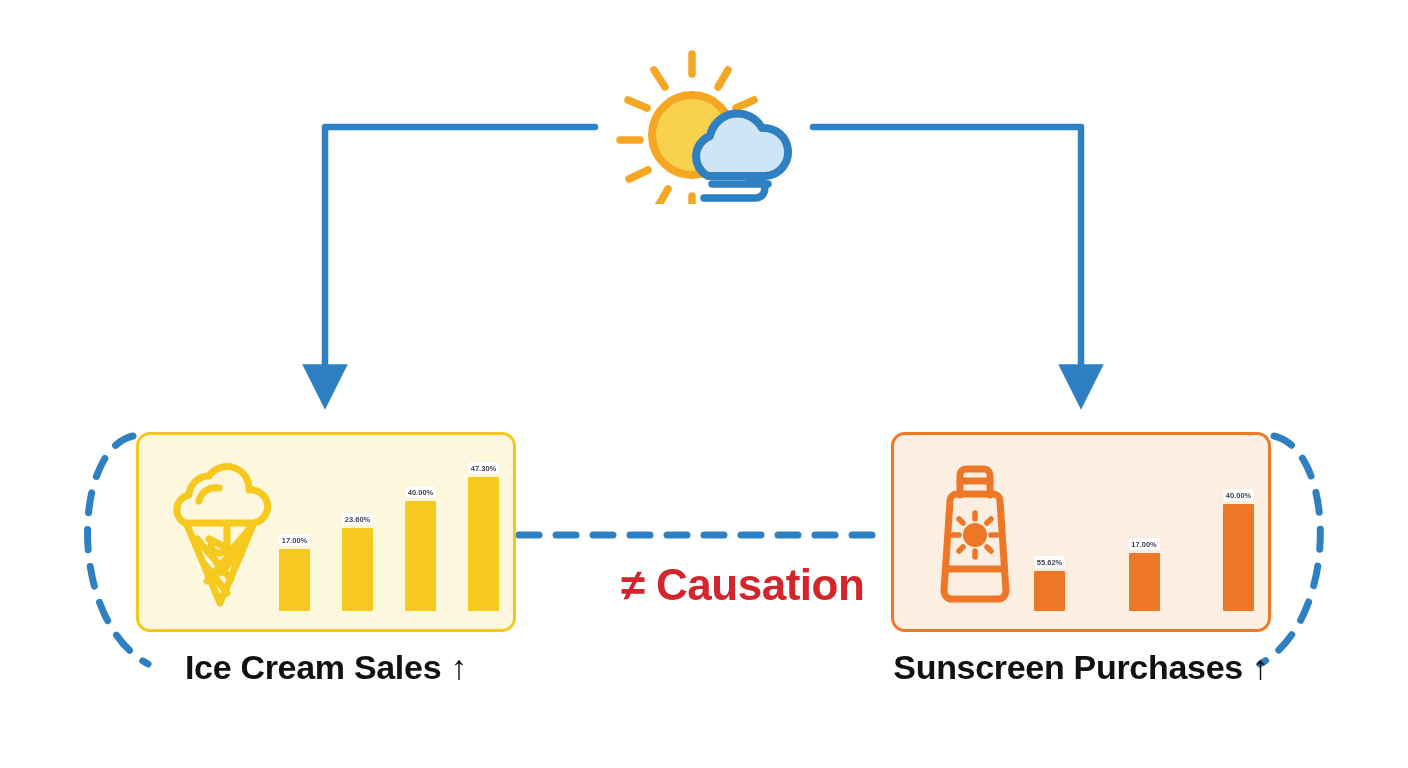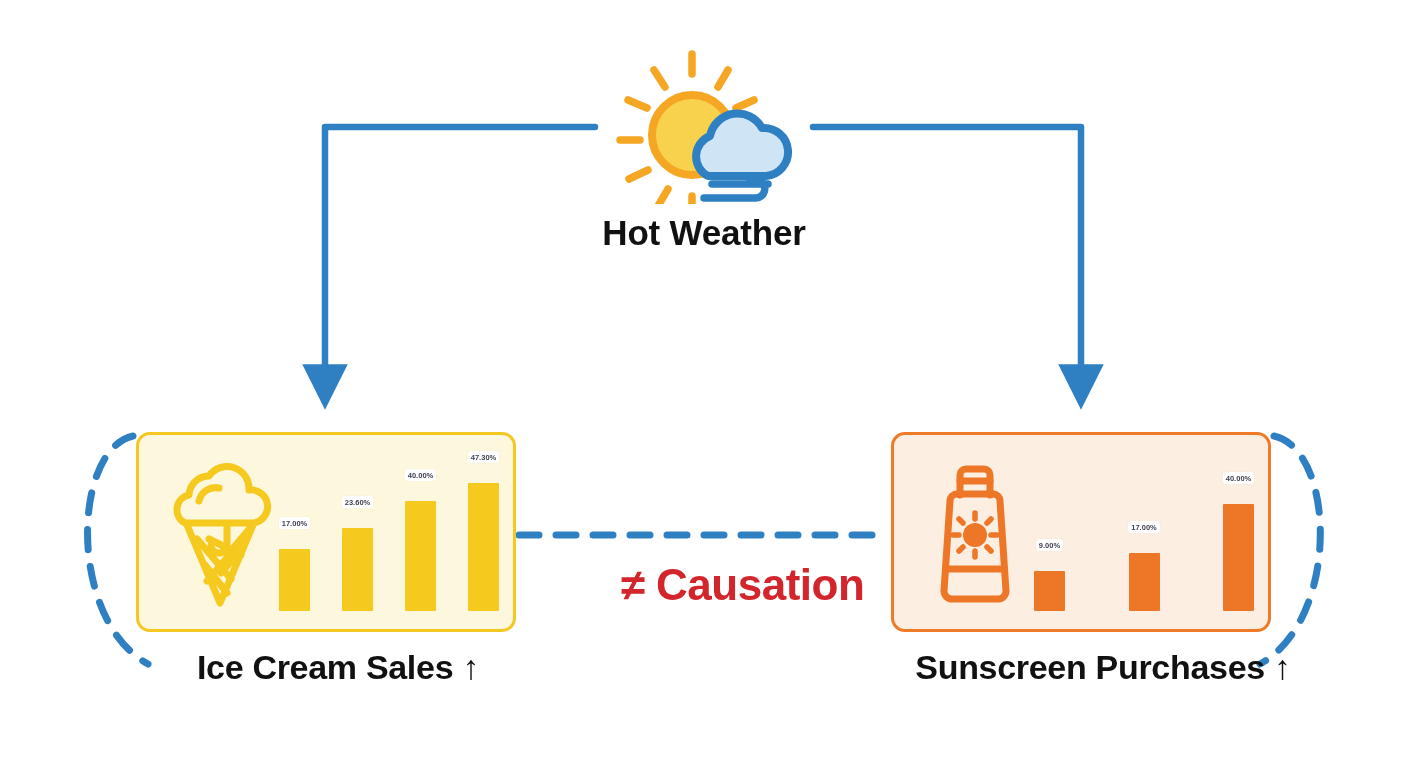--- a/index.html
+++ b/index.html
@@ -120,43 +120,43 @@
     height: 100%;
   }
   .bar-label {
     position: relative;
     font-size: 7.5px;
     font-weight: bold;
     color: #3f3f50;
     background: #ffffff;
     border-radius: 3px;
     padding: 1.5px 3px;
-    margin-bottom: 20px;
+    margin-bottom: 3px;
     white-space: nowrap;
     box-shadow: 0 0 2px rgba(0,0,0,0.06);
   }
   .bar-rect {
     width: 100%;
     border-radius: 1px;
   }
   .chart-left .bar-rect { background: #f6c91f; }
   .chart-right .bar-rect { background: #ee7627; }
 
   
   .caption {
     position: absolute;
     top: 648px;
     font-size: 34px;
     font-weight: bold;
     color: #111111;
     letter-spacing: -0.3px;
     white-space: nowrap;
   }
-  .caption-left  { left: 148px; width: 380px; text-align: center; }
-  .caption-right { left: 891px; width: 380px; text-align: center; margin-left: 22px; }
+  .caption-left  { left: 136px; width: 380px; text-align: center; }
+  .caption-right { left: 891px; width: 380px; text-align: center; }
 
   
   .verdict {
     position: absolute;
     left: 516px;
     top: 560px;
     width: 453px;
     text-align: center;
     font-size: 44px;
     font-weight: bold;
@@ -209,21 +209,20 @@
              a28 28 0 0 1 52 -8
              a24 24 0 0 1 4 48 Z" fill="#cfe4f5" stroke="#2e80c2" stroke-width="8" stroke-linejoin="round"></path>
 
     <g stroke="#2e80c2" stroke-width="7.5" stroke-linecap="round" fill="none">
       <line x1="104" y1="136" x2="160" y2="136"></line>
       <path d="M96 150 L148 150 a9 9 0 1 0 -7 -15"></path>
     </g>
   </svg>
 
   <div class="center-heading">
-    <div class="heading-main">Hot Weather</div>
   </div>
 
   <div class="card card-left">
     <svg class="card-icon" viewBox="0 0 110 148" xmlns="http://www.w3.org/2000/svg">
       <g fill="none" stroke="#f6c91f" stroke-width="7" stroke-linecap="round" stroke-linejoin="round">
 
         <path d="M20 62
                  a15 15 0 0 1 4 -28
                  a20 20 0 0 1 20 -19
                  a22 22 0 0 1 40 14
@@ -288,21 +287,21 @@
           <line x1="67" y1="86" x2="71" y2="90"></line>
           <line x1="71" y1="58" x2="67" y2="62"></line>
           <line x1="43" y1="86" x2="39" y2="90"></line>
         </g>
       </g>
     </svg>
 
     <div class="chart chart-right">
       <div class="bars">
         <div class="bar-col">
-          <div class="bar-label">9.00%</div>
+          <div class="bar-label">55.62%</div>
           <div class="bar-rect" style="height:40px"></div>
         </div>
         <div class="bar-col">
           <div class="bar-label">17.00%</div>
           <div class="bar-rect" style="height:58px"></div>
         </div>
         <div class="bar-col">
           <div class="bar-label">40.00%</div>
           <div class="bar-rect" style="height:107px"></div>
         </div>

